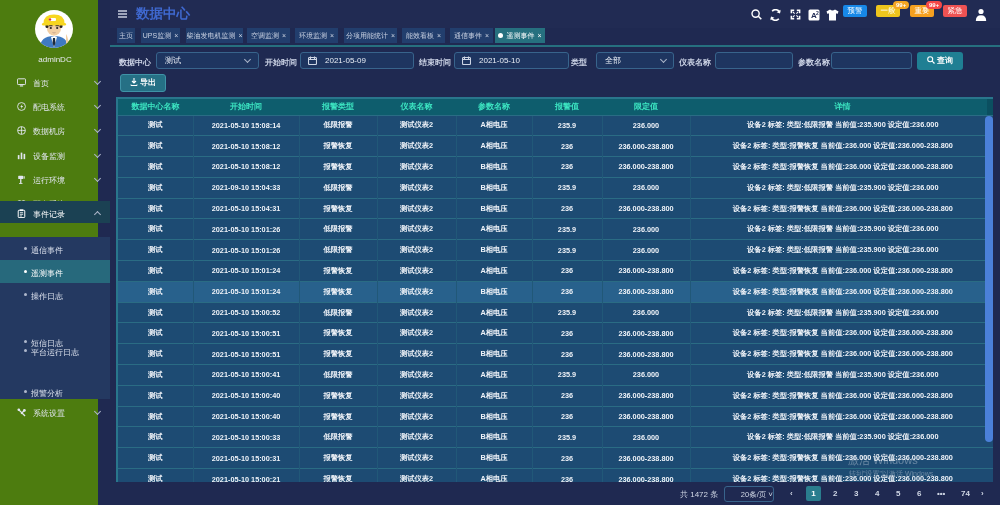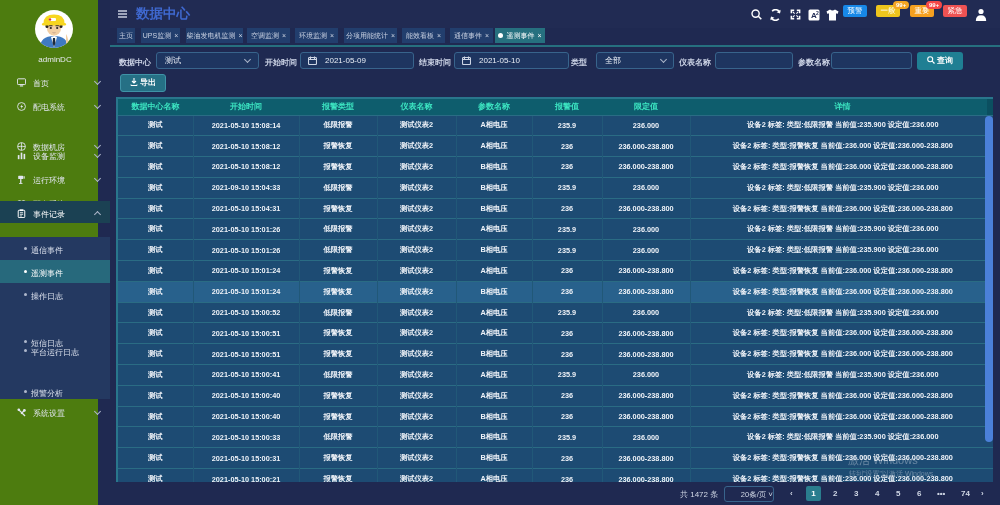--- a/index.html
+++ b/index.html
@@ -102,21 +102,21 @@
       <i class="ch"></i>
     </div>
   <div class="mi" style="top:94px">
       <svg class="ic" viewBox="0 0 11 11">
         <circle cx="5.5" cy="5.5" r="4.8" fill="none" stroke="#e2e6f0" stroke-width="1.1"></circle>
         <path d="M6.5 2.5 L4 6 L5.5 6 L4.8 8.7 L7.5 5 L5.8 5 Z" fill="#e2e6f0"></path>
       </svg>
       <span class="tx">配电系统</span>
       <i class="ch"></i>
     </div>
-  <div class="mi" style="top:134px">
+  <div class="mi" style="top:118px">
       <svg class="ic" viewBox="0 0 11 11">
         <circle cx="5.5" cy="5.5" r="4.8" fill="none" stroke="#e2e6f0" stroke-width="1.1"></circle>
         <circle cx="5.5" cy="5.5" r="1.4" fill="#e2e6f0"></circle>
         <path d="M5.5 1 L5.5 4 M5.5 7 L5.5 10 M1 5.5 L4 5.5 M7 5.5 L10 5.5" stroke="#e2e6f0" stroke-width="1"></path>
       </svg>
       <span class="tx">数据机房</span>
       <i class="ch"></i>
     </div>
   <div class="mi" style="top:143px">
       <svg class="ic" viewBox="0 0 11 11">

